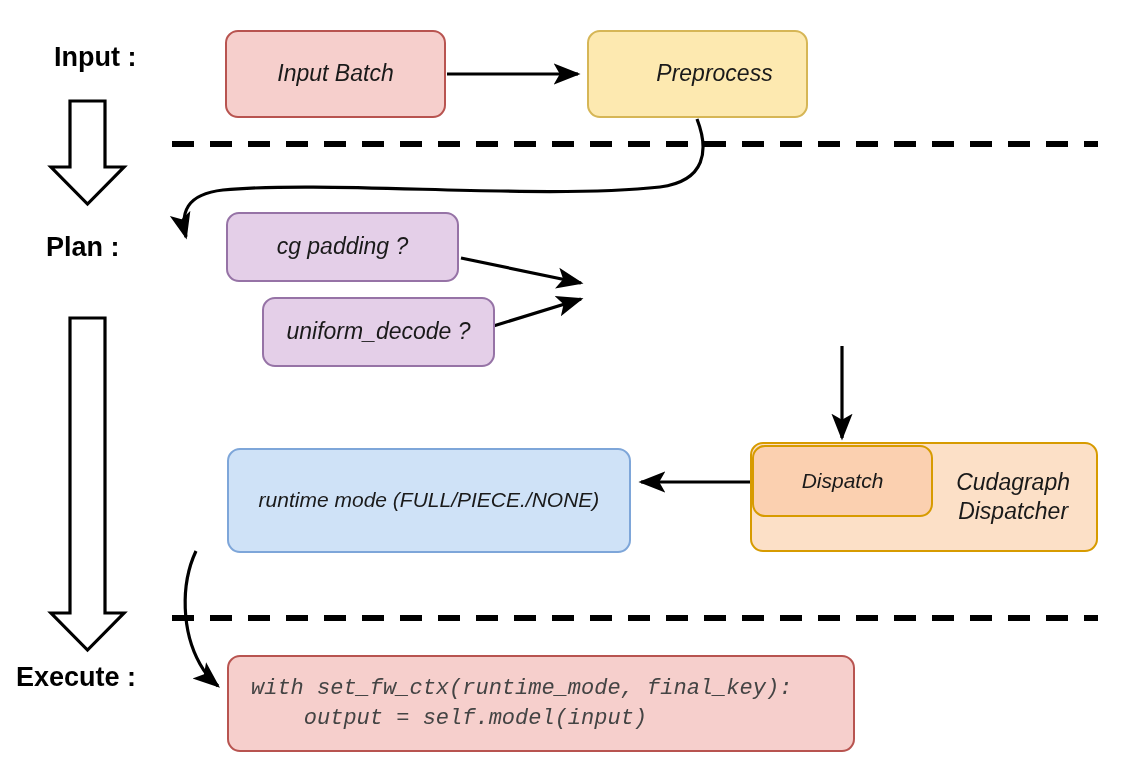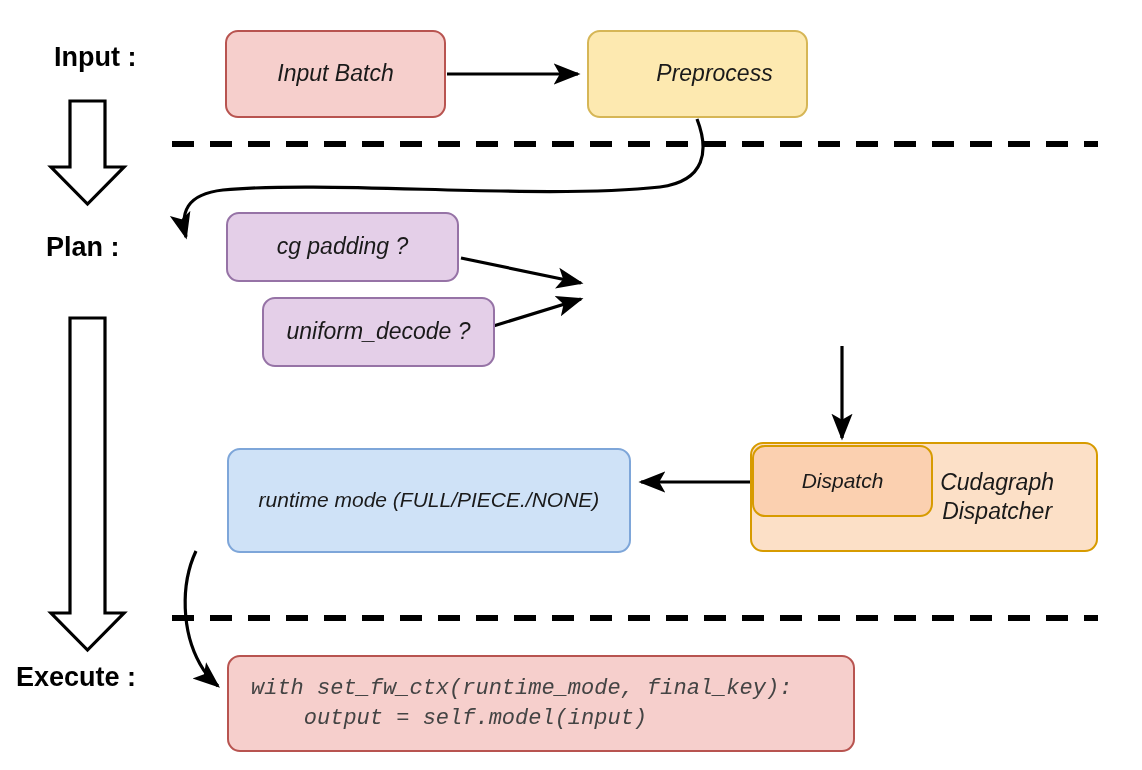--- a/index.html
+++ b/index.html
@@ -44,21 +44,21 @@
     background:#d5e8d4;border-color:#82b366;font-size:23px;
   }
   #node-runtime-mode{
     left:227px;top:448px;width:404px;height:105px;
     background:#cfe2f7;border-color:#7ea6d9;font-size:21px;
   }
   #node-cudagraph-dispatcher{
     left:750px;top:442px;width:348px;height:110px;
     background:#fce0c7;border-color:#d79b00;
     align-items:center;justify-content:flex-end;
-    padding-right:42px;font-size:23px;text-align:center;
+    padding-right:26px;font-size:23px;text-align:center;
   }
   #node-dispatch{
     left:752px;top:445px;width:181px;height:72px;
     background:#fbd0b0;border-color:#d79b00;font-size:21px;
   }
   #node-code{
     left:227px;top:655px;width:628px;height:97px;
     background:#f6cfcc;border-color:#b85450;
     align-items:center;justify-content:flex-start;
     padding-left:22px;

